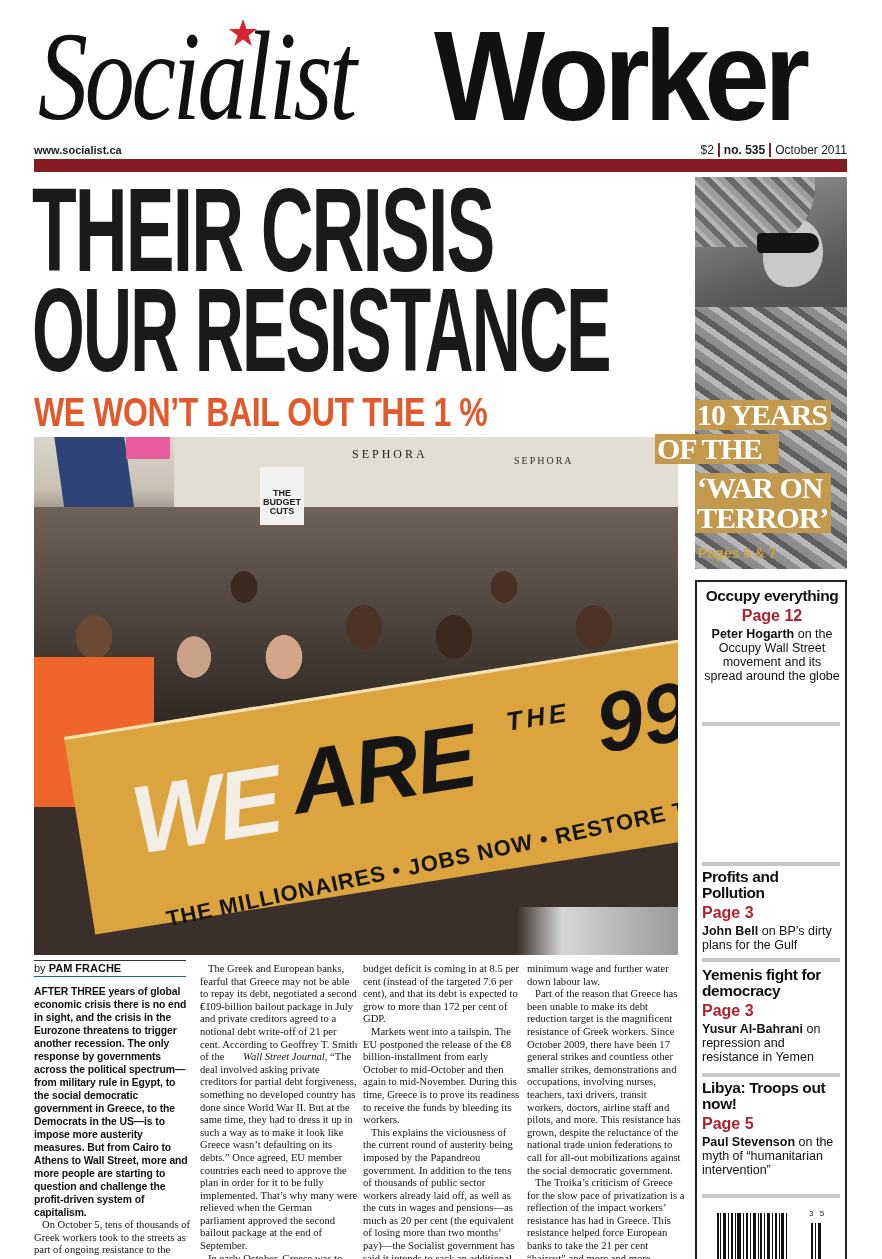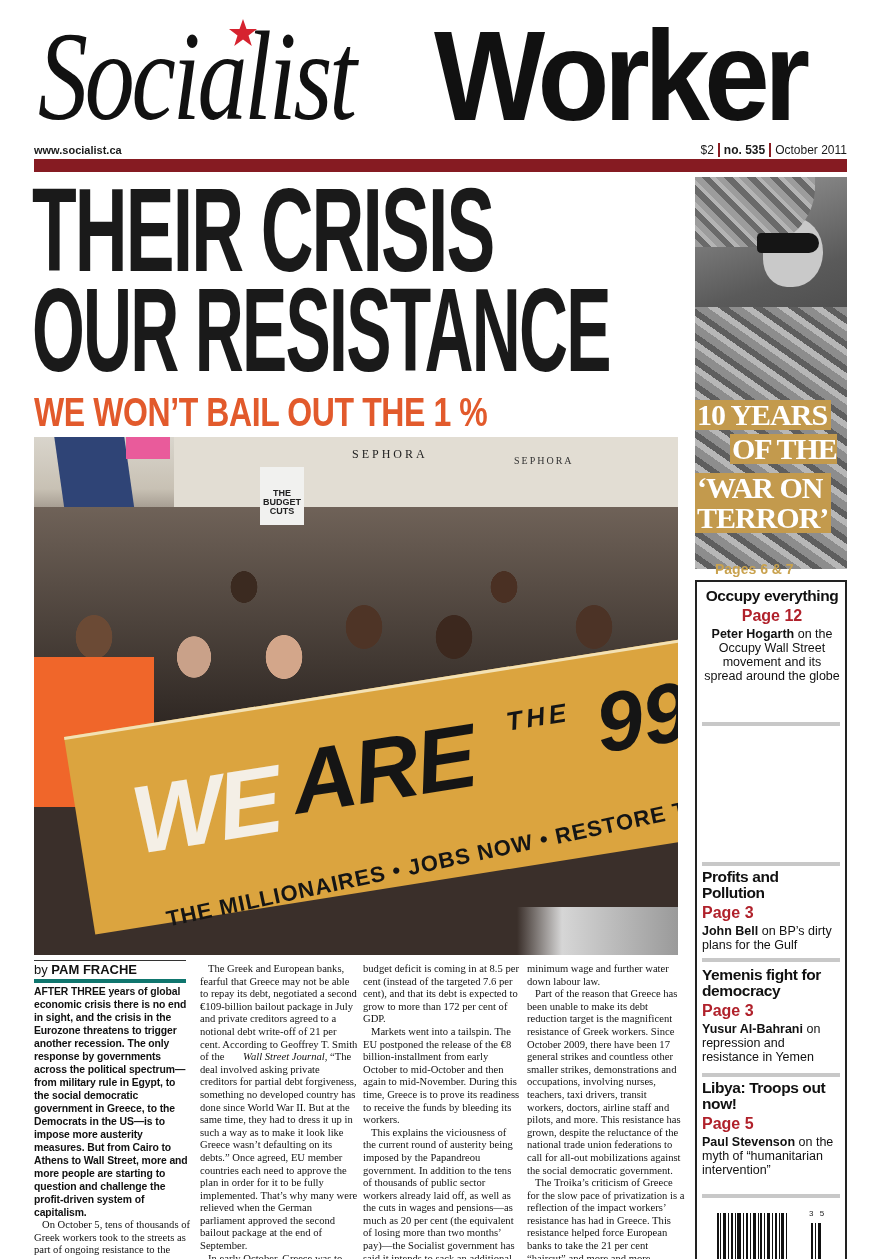--- a/index.html
+++ b/index.html
@@ -53,36 +53,36 @@
   .photo-ground { position: absolute; left: 0; top: 470px; width: 644px; height: 48px; background: linear-gradient(90deg, transparent 75%, #d6d6d6 82%, #9a9a9a 100%); }
 
   
   .side-photo { position: absolute; left: 695px; top: 177px; width: 152px; height: 392px; overflow: hidden; background: linear-gradient(160deg, #9a9a9a 0%, #5a5a5a 30%, #3d3d3d 60%, #777 100%); }
   .soldier-face { position: absolute; left: 68px; top: 40px; width: 60px; height: 70px; border-radius: 40% 50% 50% 40%; background: #c9c9c9; }
   .soldier-glasses { position: absolute; left: 62px; top: 56px; width: 62px; height: 20px; border-radius: 6px 14px 14px 6px; background: #151515; }
   .soldier-helmet { position: absolute; left: 0; top: 0; width: 120px; height: 70px; border-radius: 0 0 60px 0; background: repeating-linear-gradient(45deg, #9c9c9c 0 6px, #6a6a6a 6px 12px, #b4b4b4 12px 16px); }
   .soldier-body { position: absolute; left: 0; top: 130px; width: 152px; height: 270px; background: repeating-linear-gradient(35deg, #8d8d8d 0 8px, #b7b7b7 8px 14px, #5e5e5e 14px 20px); }
   .wot-block { position: absolute; background: #c39a4d; color: #ffffff; font-family: Liberation Serif, serif; font-weight: bold; line-height: 30px; font-size: 30px; padding: 0 2px; white-space: nowrap; letter-spacing: -1px; }
   .wot1 { left: 695px; top: 400px; width: 136px; }
-  .wot2 { left: 730px; top: 434px; width: 107px; }
+  .wot2 { left: 655px; top: 434px; width: 124px; }
   .wot3 { left: 695px; top: 473px; width: 136px; height: 60px; }
-  .wot-pages { position: absolute; left: 715px; top: 545px; font-family: "Liberation Sans", sans-serif; font-weight: bold; font-size: 14px; color: #c9a24e; margin-top: 16px; }
+  .wot-pages { position: absolute; left: 698px; top: 545px; font-family: "Liberation Sans", sans-serif; font-weight: bold; font-size: 14px; color: #c9a24e; }
 
   .side-box { position: absolute; left: 695px; top: 580px; width: 152px; height: 690px; border: 2px solid #222; border-bottom: none; }
   .teaser { position: absolute; left: 5px; width: 140px; font-family: "Liberation Sans", sans-serif; }
   .teaser-title { font-weight: bold; font-size: 15.5px; line-height: 16px; color: #111; letter-spacing: -0.4px; }
   .teaser-page { font-weight: bold; font-size: 16px; line-height: 18px; color: #b0212b; margin-top: 3px; }
   .teaser-desc { font-size: 12.5px; line-height: 14px; color: #111; margin-top: 2px; }
   .teaser-desc b { font-weight: bold; }
   .teaser-rule { position: absolute; left: 5px; width: 138px; height: 4px; background: #c8c8c8; }
   .barcode { position: absolute; left: 717px; top: 1213px; width: 110px; height: 46px; }
   .barcode-digits { position: absolute; left: 809px; top: 1209px; font-family: "Liberation Sans", sans-serif; font-size: 8px; color: #222; letter-spacing: 2px; }
 
   
-  .byline { position: absolute; left: 34px; top: 960px; width: 152px; border-top: 1px solid #333; border-bottom: 4px solid #0f766e; padding: 1px 0 2px; font-family: "Liberation Sans", sans-serif; font-size: 13px; color: #111; }
+  .byline { position: absolute; left: 34px; top: 960px; width: 152px; border-top: 1px solid #333; border-bottom: 1px solid #0f766e; padding: 1px 0 2px; font-family: "Liberation Sans", sans-serif; font-size: 11px; color: #111; }
   .byline b { font-weight: bold; }
   .col { position: absolute; top: 985px; width: 158px; font-size: 10.6px; line-height: 12.6px; color: #111; text-align: left; }
   .col p { text-indent: 8px; }
   .col1 { left: 34px; top: 985px; }
   .col1 .lead { font-family: "Liberation Sans", sans-serif; font-weight: bold; font-size: 10.4px; line-height: 13px; text-indent: 0; letter-spacing: -0.1px; }
   .col2 { left: 200px; top: 963px; }
   .col3 { left: 363px; top: 963px; }
   .col4 { left: 527px; top: 963px; }
   .col p.cont { text-indent: 0; }
   .ital { font-style: italic; margin-left: 16px; }

